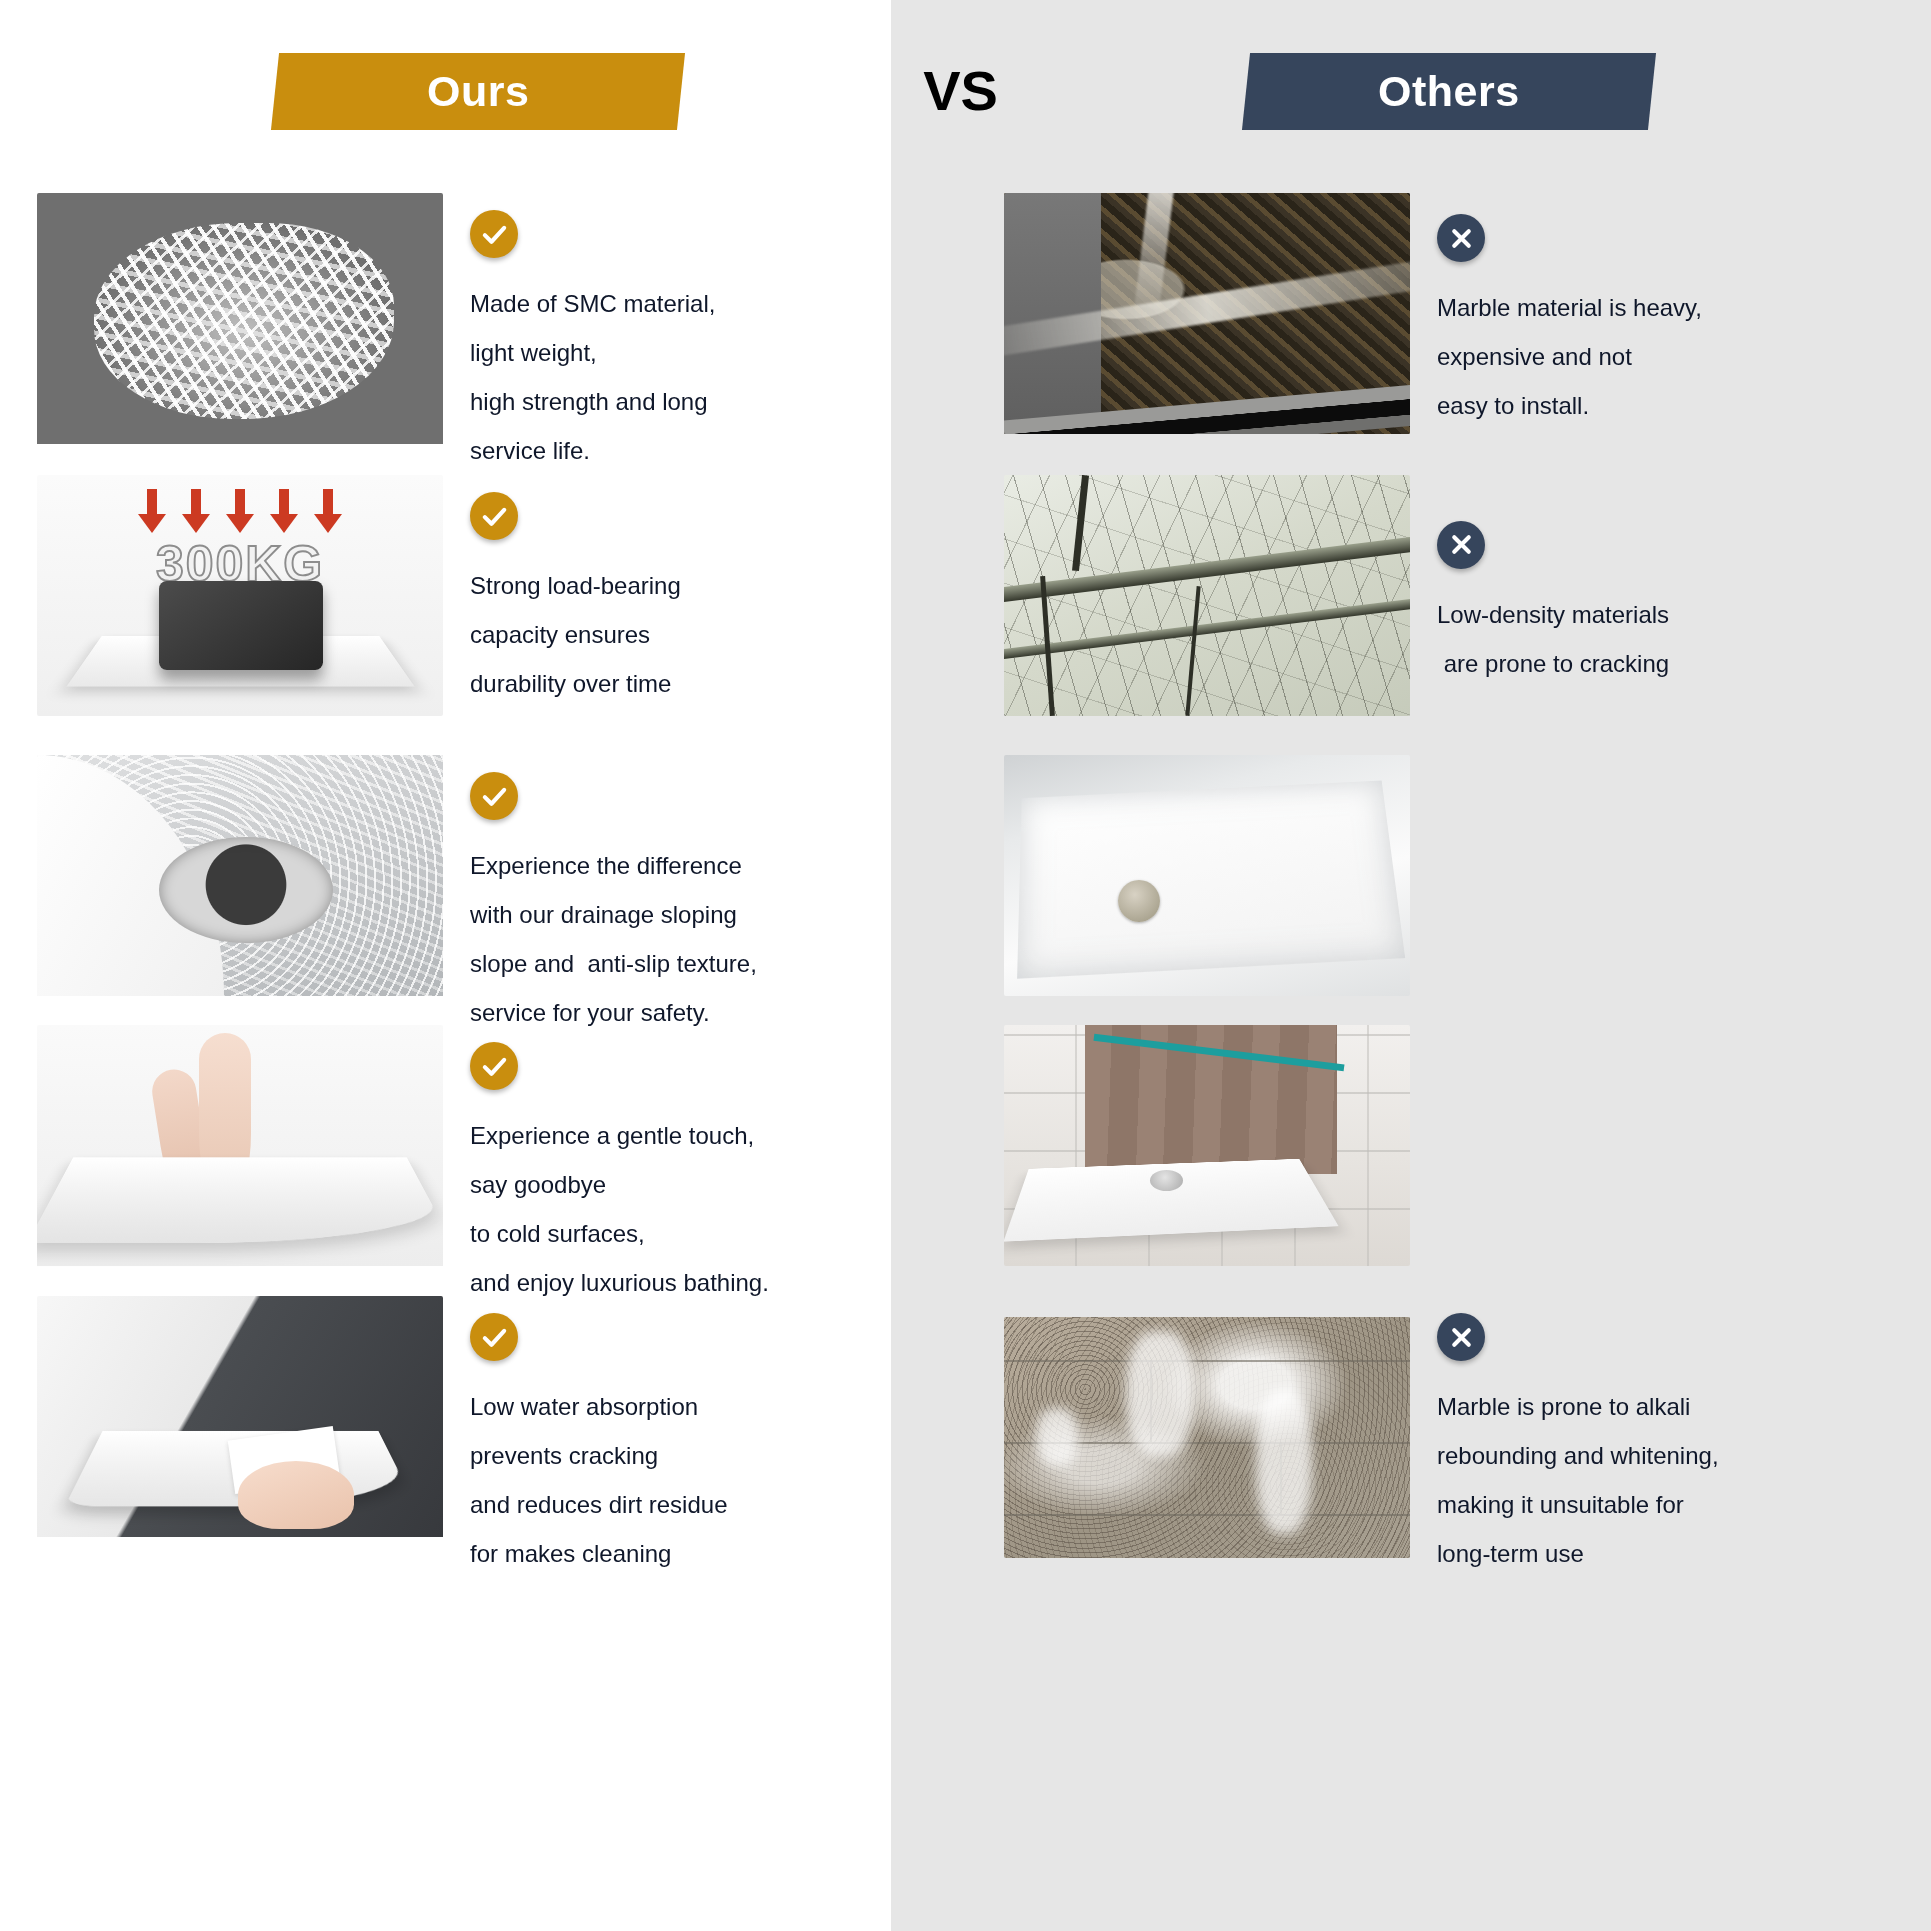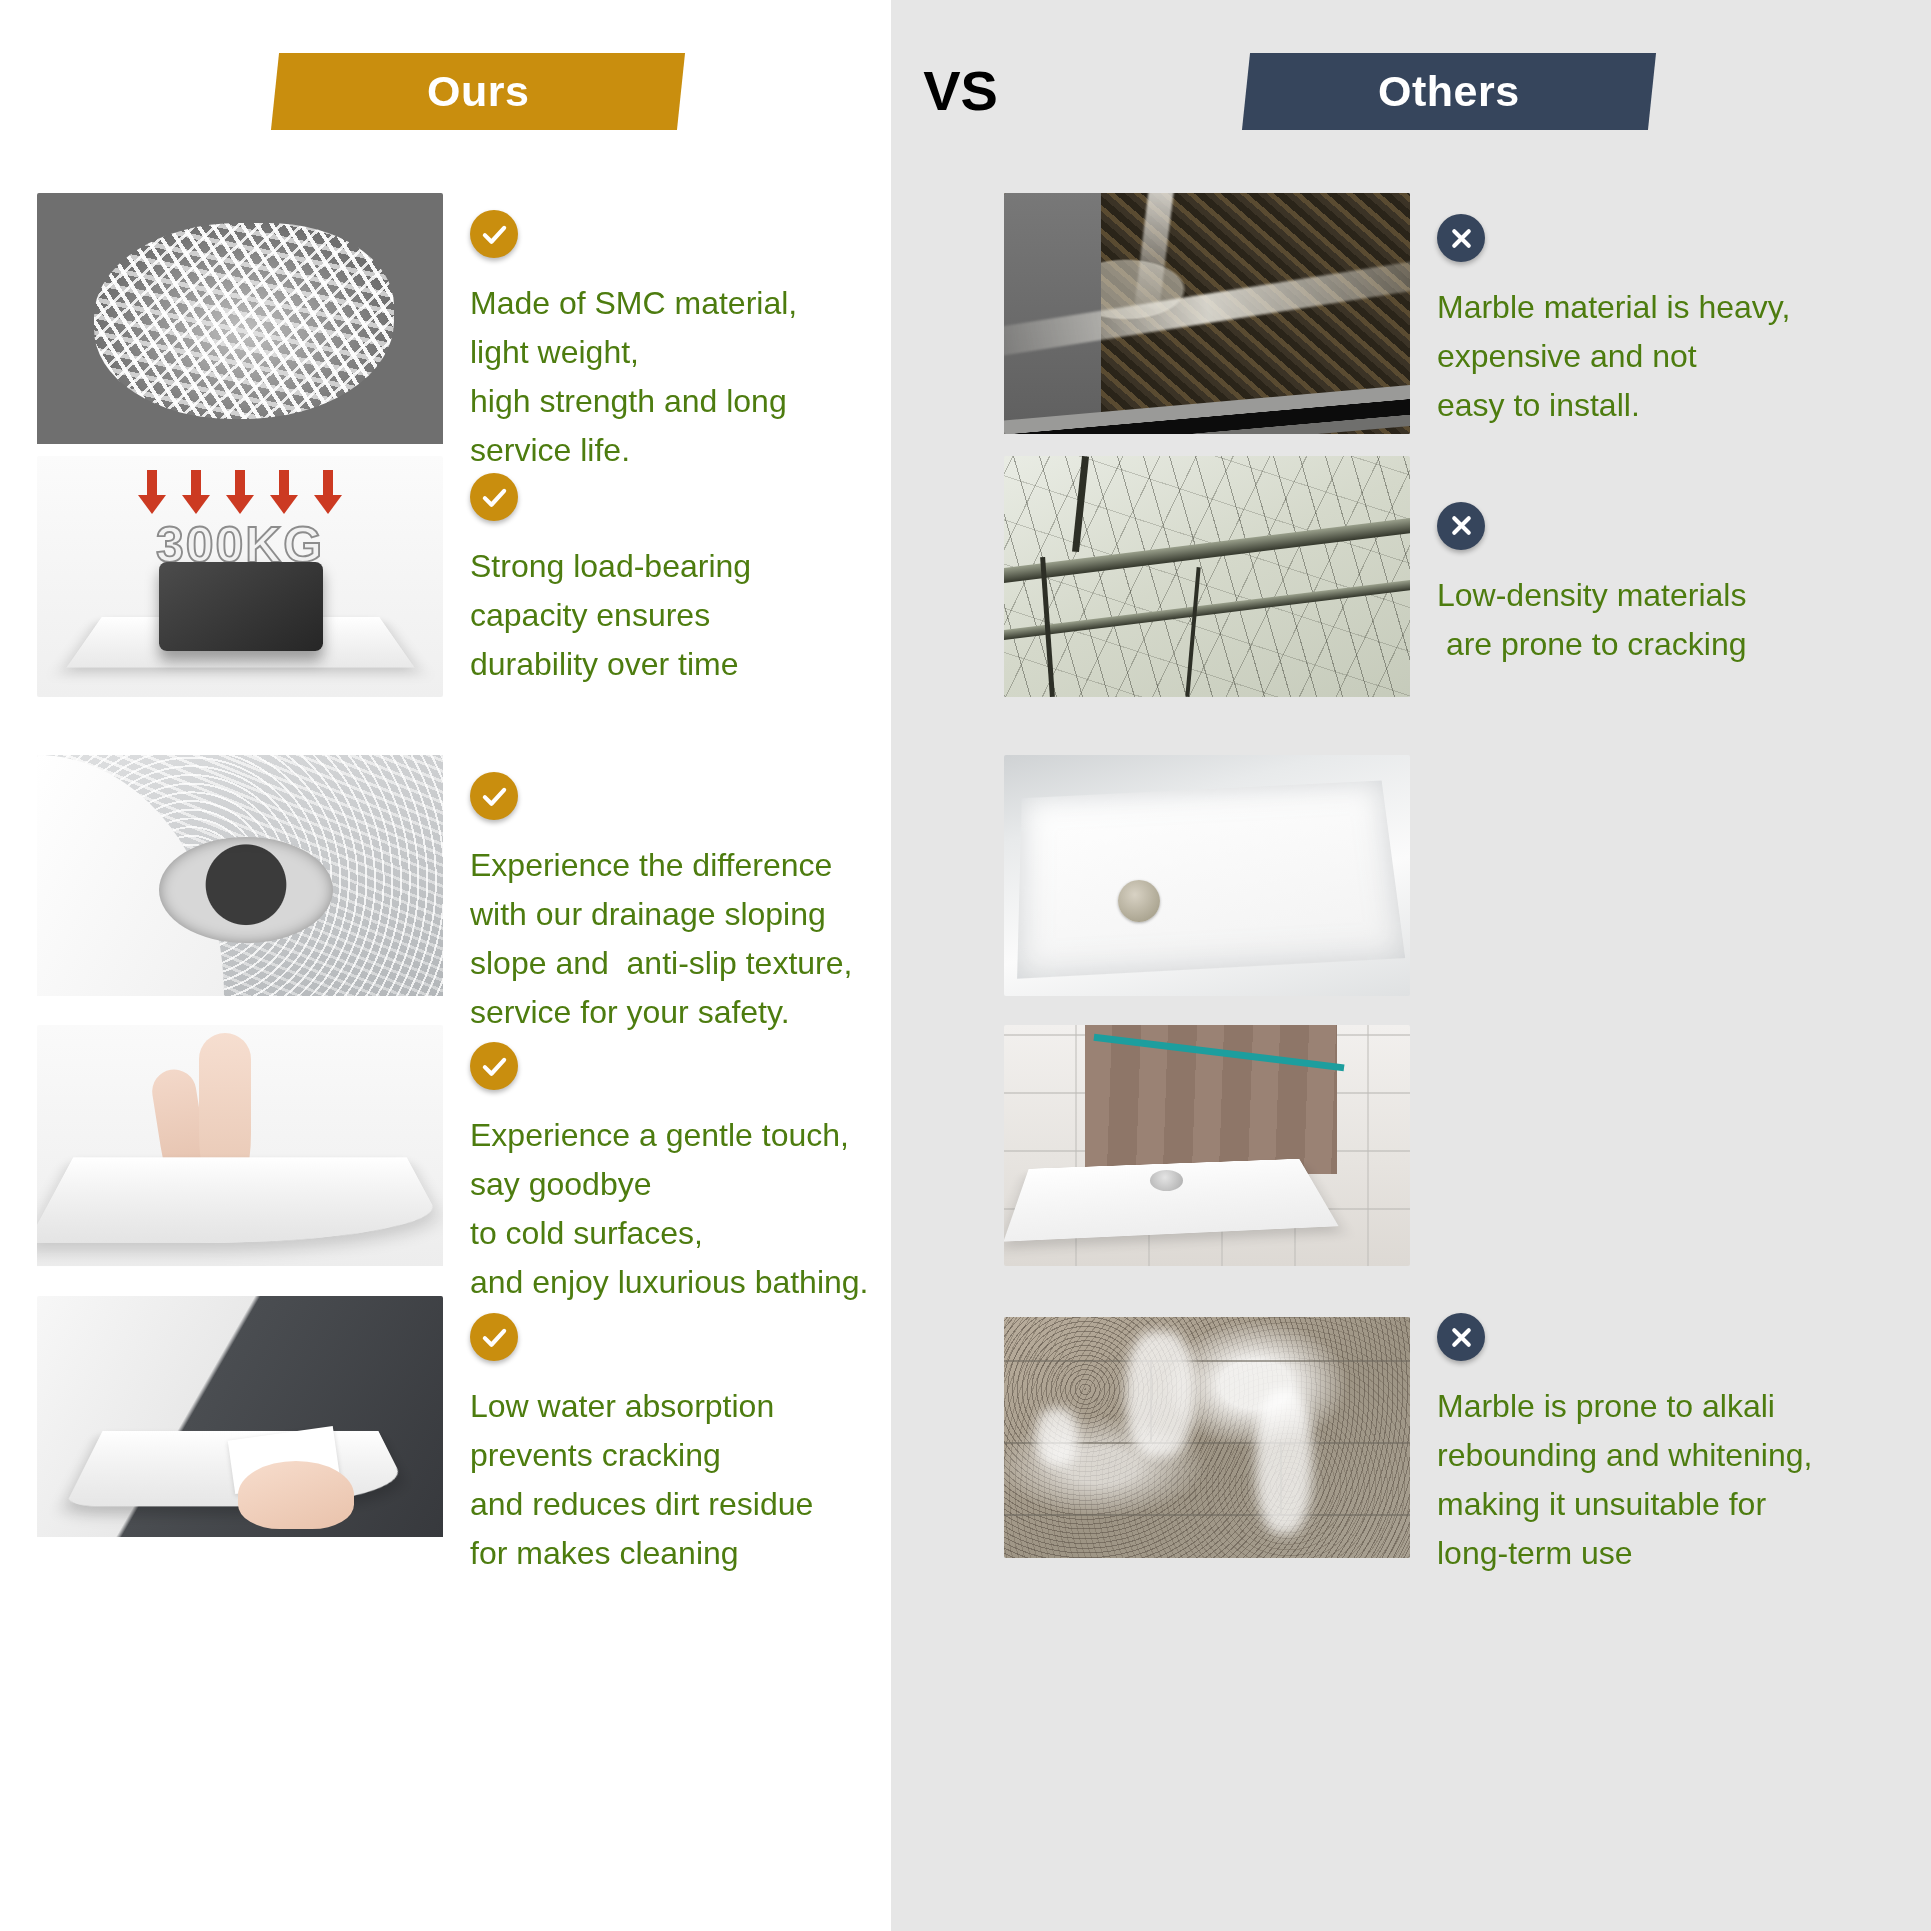--- a/index.html
+++ b/index.html
@@ -50,21 +50,21 @@
     width:48px; height:48px; border-radius:50%;
     display:flex; align-items:center; justify-content:center;
     box-shadow:0 2.9px 5.8px rgba(0,0,0,.28);
     margin-bottom:21px;
   }
   .icon-check { background:#c98e0e; }
   .icon-cross { background:#36455c; }
   .icon-badge svg { width:29px; height:29px; display:block; }
 
   .caption {
-    font-size:32px; line-height:49px; color:#4d7c0f;
+    font-size:24px; line-height:49px; color:#0f172a;
     white-space:pre-wrap;
   }
 
   
   .img-fibers { height:251px; background:#6f6f6f; position:relative; }
   .img-fibers .pile {
     position:absolute; left:14%; top:12%; width:74%; height:78%;
     background:
       repeating-linear-gradient(58deg,  rgba(255,255,255,.95) 0 3.9px, rgba(255,255,255,0) 3.9px 12.6px),
       repeating-linear-gradient(-43deg, rgba(255,255,255,.85) 0 2.9px, rgba(255,255,255,0) 2.9px 14.5px),
@@ -299,21 +299,21 @@
             <path d="M6 6 L18 18 M18 6 L6 18" fill="none" stroke="#fff" stroke-width="3.4" stroke-linecap="round"></path>
           </svg>
       </div>
       <div class="caption">Marble material is heavy,
 expensive and not
 easy to install.</div>
     </div>
   </div>
 </div>
 
-<div class="row" style="top:456px;height:253px;padding-left:48px;">
+<div class="row" style="top:475px;height:253px;padding-left:48px;">
   <div class="side side-left">
     <div class="thumb">
       <div class="img-load">
         <div class="arrows">
           <i class="arr"></i>
             <i class="arr"></i>
             <i class="arr"></i>
             <i class="arr"></i>
             <i class="arr"></i>
         </div>

